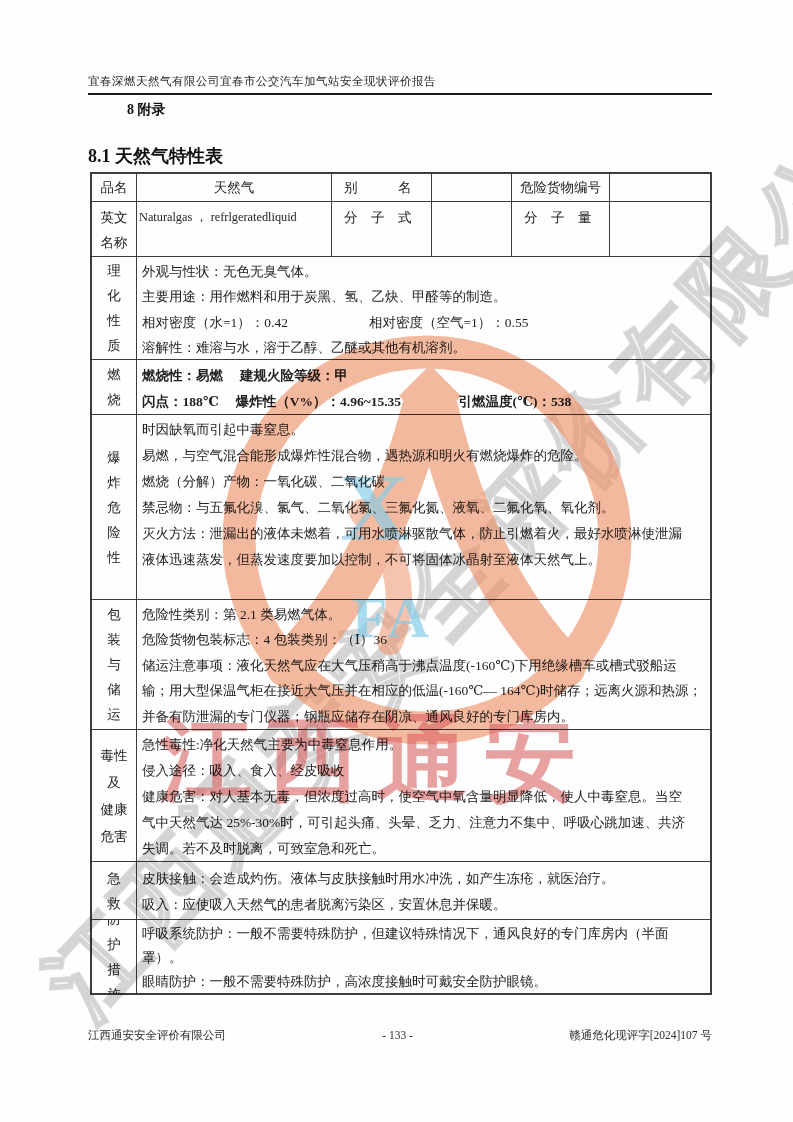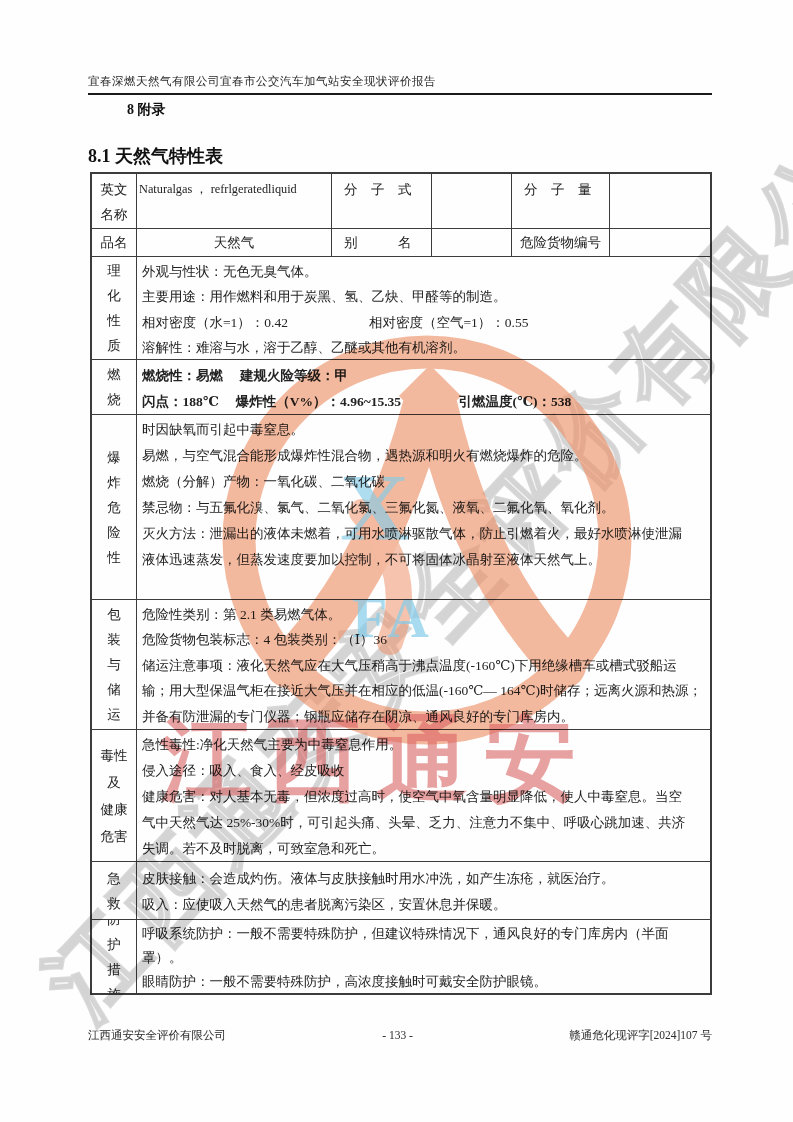--- a/index.html
+++ b/index.html
@@ -98,39 +98,39 @@
 <div class="page">
 
   <div class="doc-header">宜春深燃天然气有限公司宜春市公交汽车加气站安全现状评价报告</div>
   <div class="doc-header-rule"></div>
 
   <div class="chapter-title">8 附录</div>
   <div class="section-title">8.1 天然气特性表</div>
 
   <div class="nat-table">
 
+    <div class="hrow r1">
+      <div class="hcell c1">品名</div>
+      <div class="hcell c2">天然气</div>
+      <div class="hcell c3">别　　　名</div>
+      <div class="hcell c4"></div>
+      <div class="hcell c5">危险货物编号</div>
+      <div class="hcell c6"></div>
+    </div>
+
     <div class="hrow r2">
       <div class="hcell c1">英文
 名称</div>
       <div class="hcell c2">Naturalgas ， refrlgeratedliquid</div>
       <div class="hcell c3">分　子　式</div>
       <div class="hcell c4"></div>
       <div class="hcell c5">分　子　量</div>
       <div class="hcell c6"></div>
     </div>
 
-    <div class="hrow r1">
-      <div class="hcell c1">品名</div>
-      <div class="hcell c2">天然气</div>
-      <div class="hcell c3">别　　　名</div>
-      <div class="hcell c4"></div>
-      <div class="hcell c5">危险货物编号</div>
-      <div class="hcell c6"></div>
-    </div>
-
     <div class="trow s0">
       <div class="tlabel">理
 化
 性
 质</div>
       <div class="tcontent">
         <div class="tline">外观与性状：无色无臭气体。</div>
         <div class="tline">主要用途：用作燃料和用于炭黑、氢、乙炔、甲醛等的制造。</div>
         <div class="tline">相对密度（水=1）：0.42　　　　　　相对密度（空气=1）：0.55</div>
         <div class="tline">溶解性：难溶与水，溶于乙醇、乙醚或其他有机溶剂。</div>

